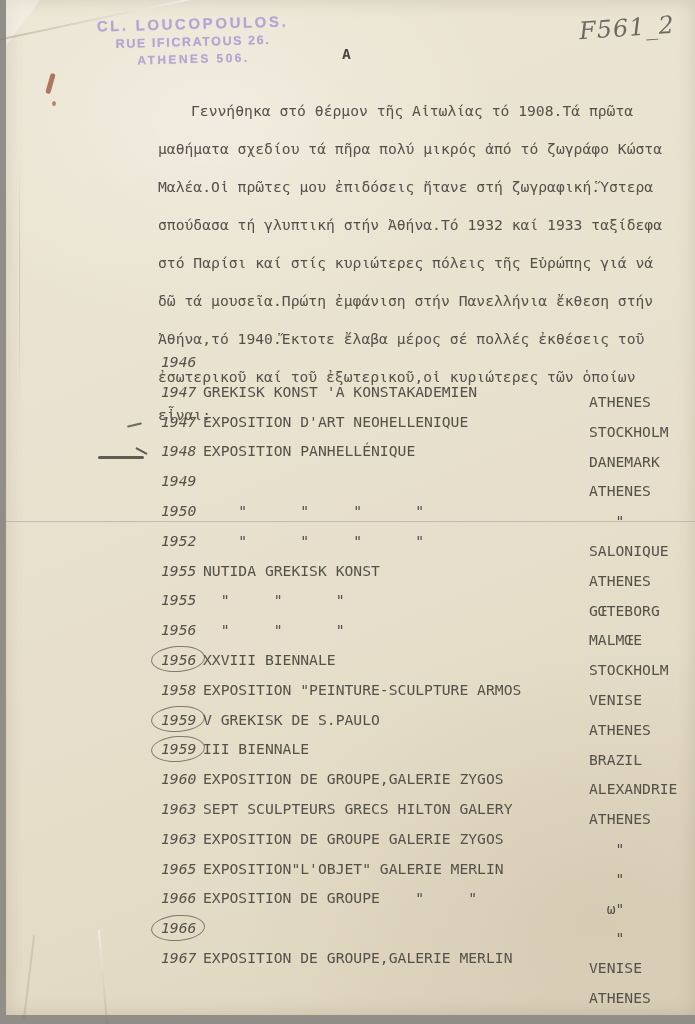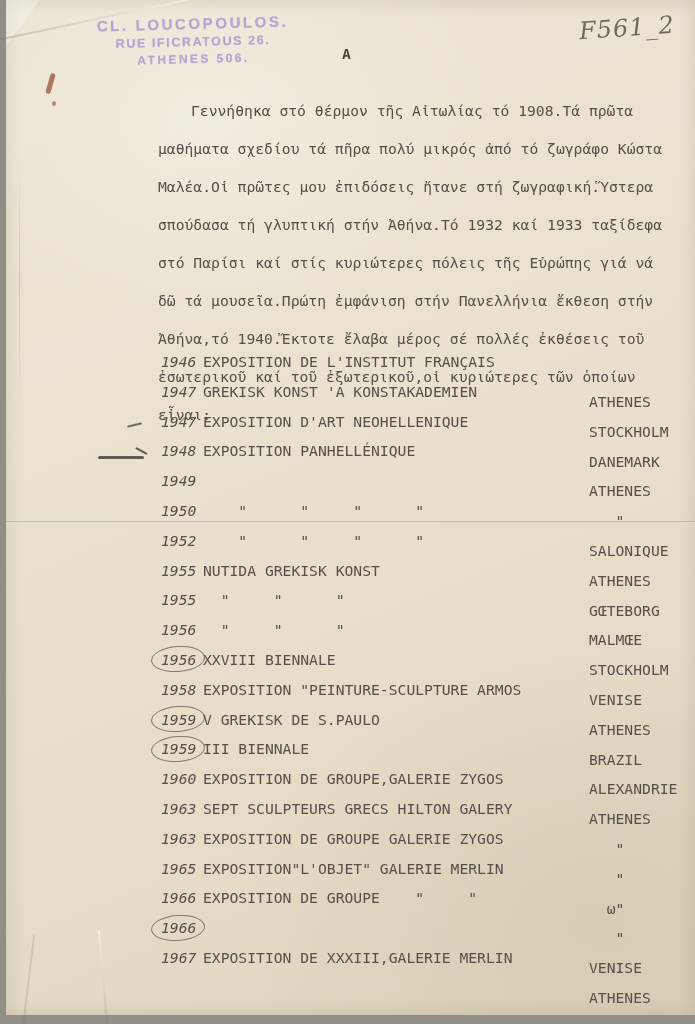--- a/index.html
+++ b/index.html
@@ -104,21 +104,20 @@
 σπούδασα τή γλυπτική στήν Ἀθήνα.Τό 1932 καί 1933 ταξίδεφα
 στό Παρίσι καί στίς κυριώτερες πόλεις τῆς Εὐρώπης γιά νά
 δῶ τά μουσεῖα.Πρώτη ἐμφάνιση στήν Πανελλήνια ἔκθεση στήν
 Ἀθήνα,τό 1940.Ἔκτοτε ἔλαβα μέρος σέ πολλές ἐκθέσεις τοῦ
 ἐσωτερικοῦ καί τοῦ ἐξωτερικοῦ,οἱ κυριώτερες τῶν ὁποίων
 εἶναι:</div>
 
     <div class="tw list" id="exhibition-list">
   <div class="list-row">
     <span class="year"><span class="yr-text">1946</span></span>
-    <span class="title">EXPOSITION DE L'INSTITUT FRANÇAIS</span>
     <span class="loc">ATHENES</span>
   </div>
 
   <div class="list-row">
     <span class="year"><span class="yr-text">1947</span></span>
     <span class="title">GREKISK KONST 'A KONSTAKADEMIEN</span>
     <span class="loc">STOCKHOLM</span>
   </div>
 
   <div class="list-row mark-check">
@@ -222,19 +221,19 @@
     <span class="loc">   "</span>
   </div>
 
   <div class="list-row circled">
     <span class="year"><span class="yr-text">1966</span><span class="circle"></span></span>
     <span class="loc">VENISE</span>
   </div>
 
   <div class="list-row">
     <span class="year"><span class="yr-text">1967</span></span>
-    <span class="title">EXPOSITION DE XXXIII,GALERIE MERLIN</span>
+    <span class="title">EXPOSITION DE GROUPE,GALERIE MERLIN</span>
     <span class="loc">ATHENES</span>
   </div>
 </div>
 
   </div>
 </div>
 
 </body></html>

